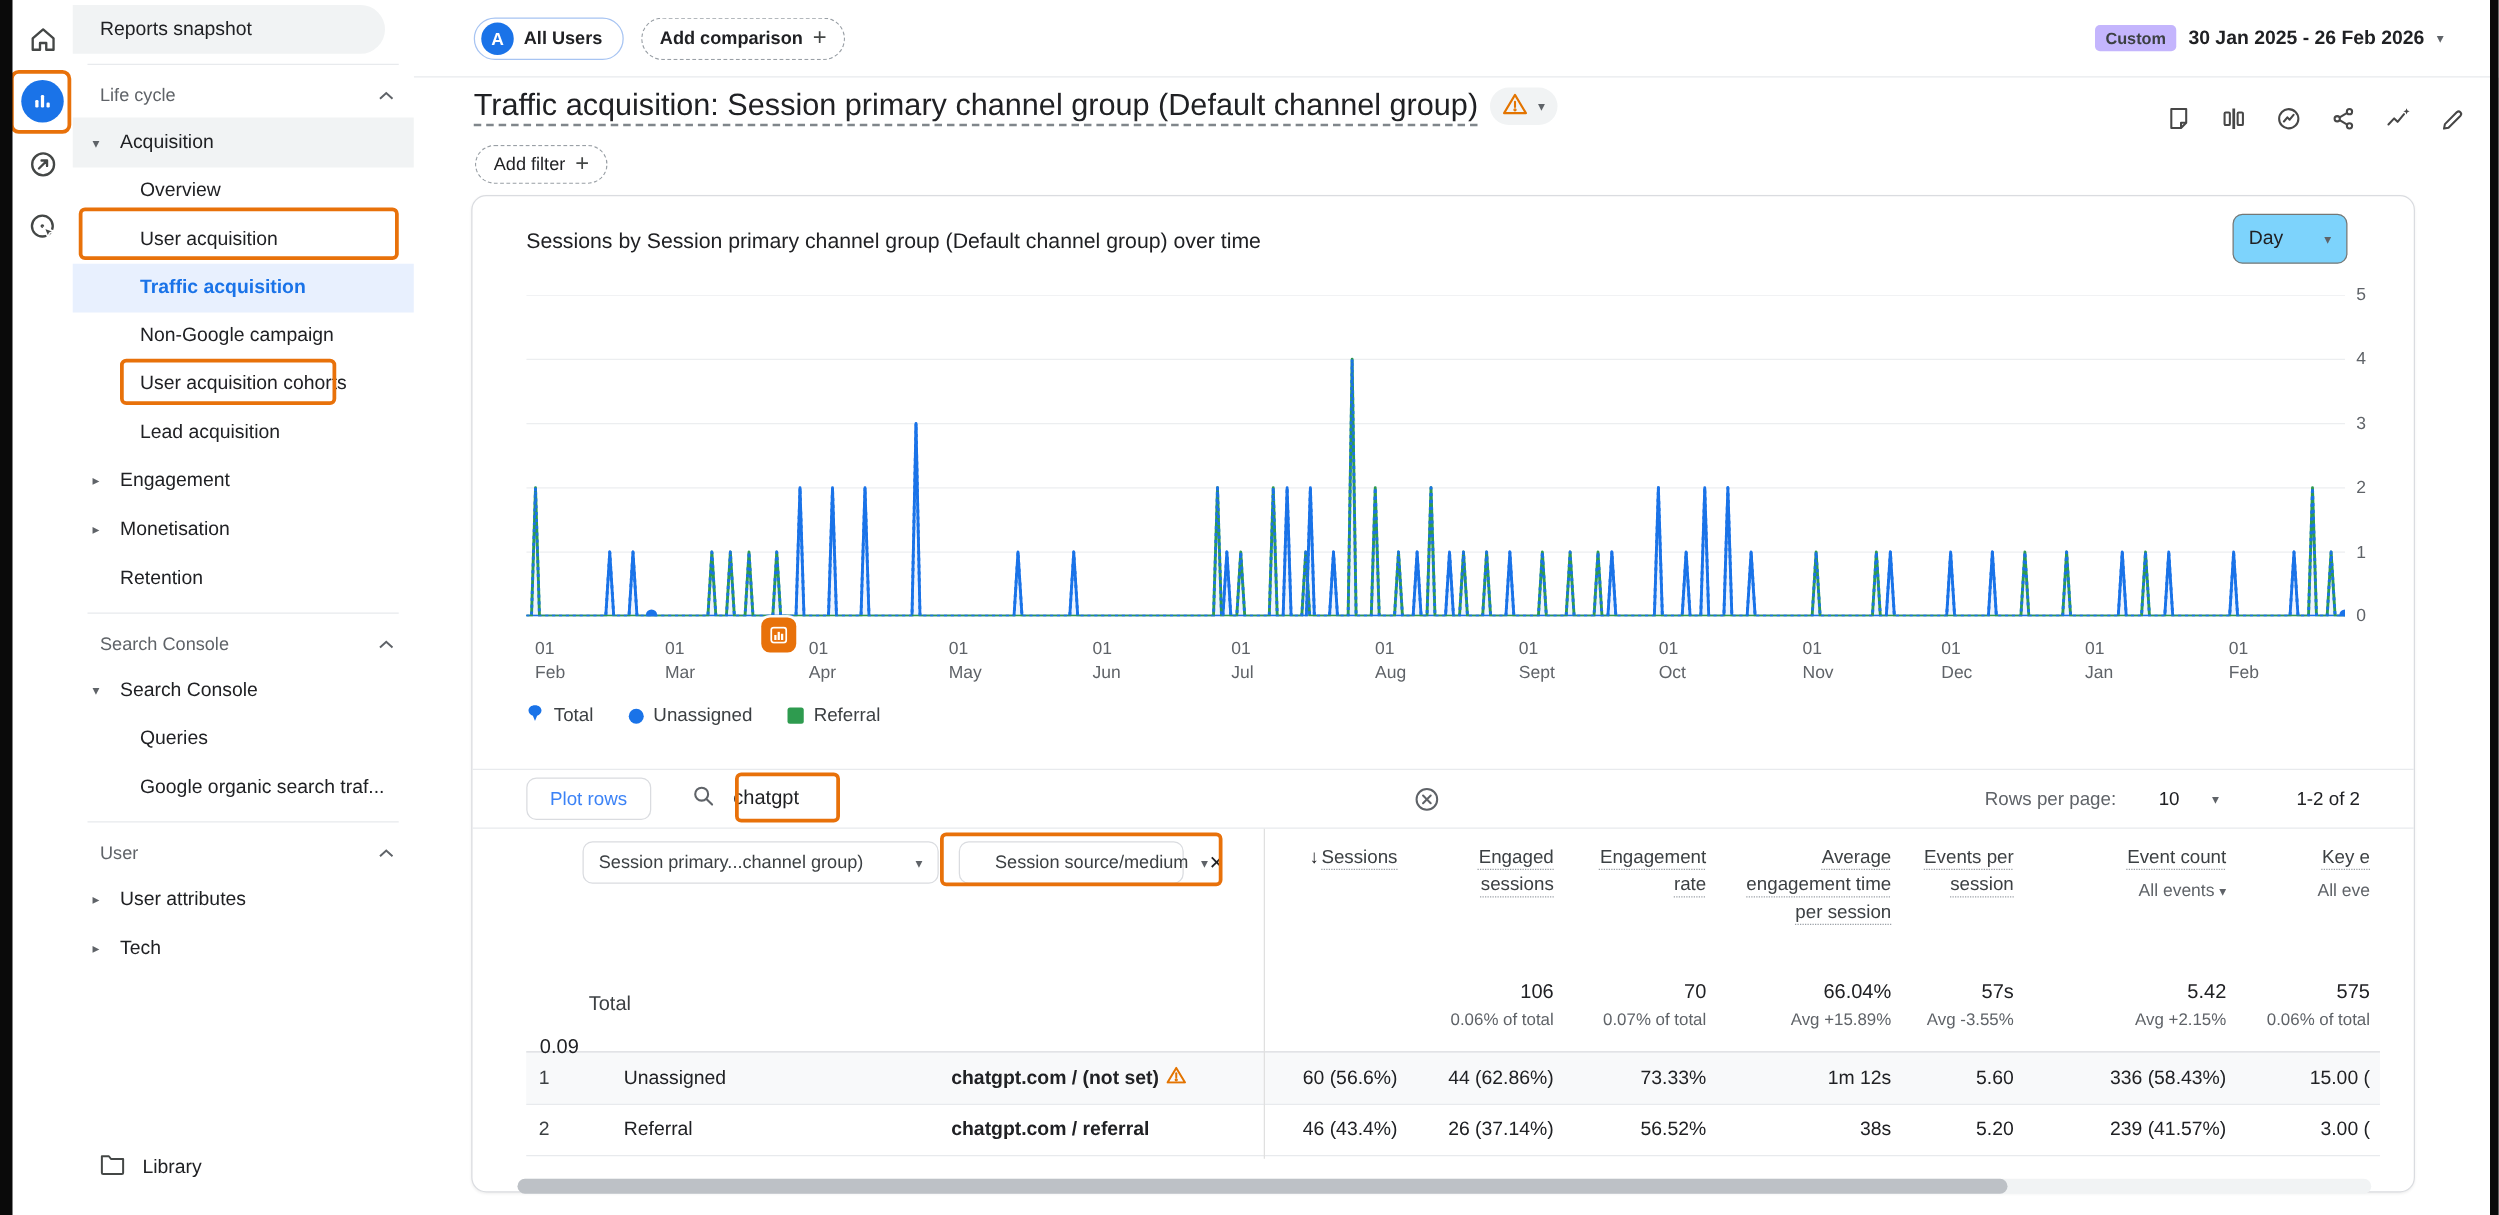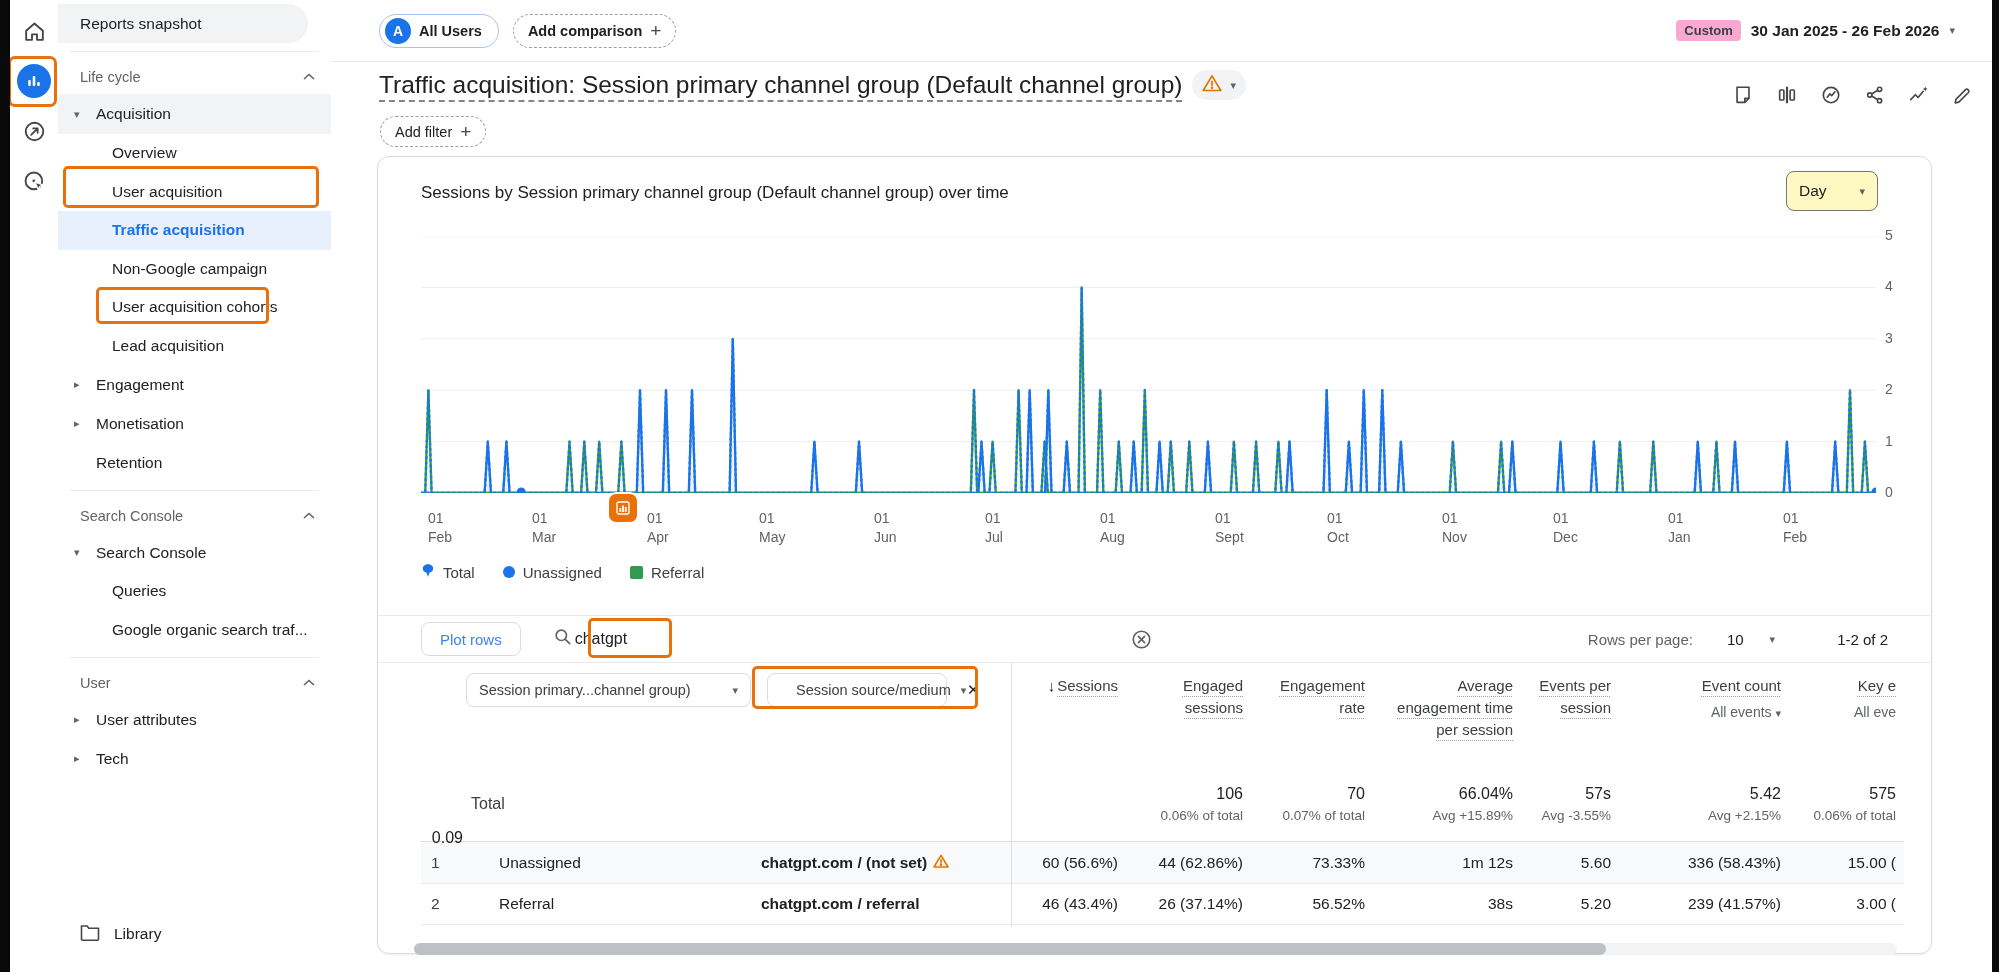--- a/index.html
+++ b/index.html
@@ -30,50 +30,50 @@
   .library-row { position:absolute; bottom:18px; left:0; height:40px; display:flex; align-items:center; padding-left:22px; gap:14px; color:#202124; cursor:pointer; width:100%; }
 
   
   .topbar { position:absolute; left:331px; top:0; width:1668px; height:62px; border-bottom:1px solid #e8eaed; display:flex; align-items:center; padding:0 44px 0 48px; background:#fff; }
   .chip-allusers { display:inline-flex; align-items:center; gap:8px; height:34px; padding:0 16px 0 5px; border:1px solid #a7c4f2; border-radius:18px; background:#fff; cursor:pointer; }
   .avatar-a { width:26px; height:26px; border-radius:50%; background:#1a73e8; color:#fff; display:flex; align-items:center; justify-content:center; font-size:14px; font-weight:700; }
   .chip-allusers span.lbl { font-size:14.5px; font-weight:700; color:#202124; }
   .chip-dashed { display:inline-flex; align-items:center; gap:8px; height:34px; padding:0 14px; border:1px dashed #9aa0a6; border-radius:18px; color:#202124; font-size:14.5px; font-weight:700; margin-left:14px; cursor:pointer; background:#fff; }
   .plus { font-size:19px; font-weight:400; color:#444746; }
   .daterange { margin-left:auto; display:flex; align-items:center; gap:10px; cursor:pointer; }
-  .custom-tag { background:#f9a8d4; color:#3c4043; font-size:13px; font-weight:700; border-radius:4px; padding:3px 8px; }
+  .custom-tag { background:#c4b5fd; color:#3c4043; font-size:13px; font-weight:700; border-radius:4px; padding:3px 8px; }
   .date-text { font-size:15.5px; color:#202124; font-weight:700; }
   .caret { color:#5f6368; font-size:11px; }
 
   
   .page-title-wrap { position:absolute; left:379px; top:70px; display:flex; align-items:center; gap:10px; }
   .page-title { font-size:24.5px; color:#202124; text-decoration:underline dashed #80868b; text-decoration-thickness:1.5px; text-underline-offset:7px; }
   .title-pill { display:inline-flex; align-items:center; gap:8px; height:30px; padding:0 10px; background:#f1f3f4; border-radius:15px; cursor:pointer; }
   .header-icons { position:absolute; left:1732px; top:84px; display:flex; align-items:center; gap:22px; color:#474747; }
   .header-icons .hbtn { cursor:pointer; display:flex; }
   .addfilter { position:absolute; left:380px; top:116px; }
 
   
   .card { position:absolute; left:377px; top:156px; width:1555px; height:798px; background:#fff; border:1px solid #dadce0; border-radius:12px; box-shadow:0 1px 2px rgba(60,64,67,.08); }
   .c-title { position:absolute; left:43px; top:26px; font-size:17px; color:#202124; }
-  .day-dd { position:absolute; left:1408px; top:14px; width:92px; height:40px; border:1px solid #747775; border-radius:8px; display:flex; align-items:center; padding:0 12px; font-size:15.5px; color:#202124; cursor:pointer; background:#fef9c3; }
+  .day-dd { position:absolute; left:1408px; top:14px; width:92px; height:40px; border:1px solid #747775; border-radius:8px; display:flex; align-items:center; padding:0 12px; font-size:15.5px; color:#202124; cursor:pointer; background:#7dd3fc; }
   .day-dd .caret { margin-left:auto; }
   #plot { position:absolute; left:43px; top:79px; }
   .ylabel { position:absolute; font-size:14px; color:#5f6368; width:30px; }
   #xlabels { position:absolute; left:43px; top:352px; width:1455px; height:42px; }
   .xlab { position:absolute; top:0; font-size:14px; color:#5f6368; line-height:19px; white-space:nowrap; }
   .legend { position:absolute; left:43px; top:406px; display:flex; align-items:center; gap:28px; font-size:15px; color:#3c4043; }
   .legend .litem { display:flex; align-items:center; gap:8px; cursor:pointer; }
   .sw-circle { width:12px; height:12px; border-radius:50%; background:#1a73e8; }
   .sw-square { width:13px; height:13px; border-radius:2px; background:#2e9b4f; }
 
   
   .toolbar { position:absolute; left:0; top:458px; width:100%; height:48px; border-top:1px solid #e8eaed; border-bottom:1px solid #e8eaed; display:flex; align-items:center; padding:0 43px; }
   .plotrows-chip { height:34px; padding:0 18px; display:flex; align-items:center; border:1px solid #dadce0; border-radius:8px; color:#3b82f6; font-size:15px; background:#fff; cursor:pointer; }
-  .search-wrap { display:flex; align-items:center; gap:2px; margin-left:32px;justify-content:flex-end; }
+  .search-wrap { display:flex; align-items:center; gap:14px; margin-left:32px;justify-content:flex-end; }
   .search-text { font-size:16px; color:#202124; }
   .clear-btn { position:absolute; left:752px; top:12px; cursor:pointer; color:#5f6368; display:flex; }
   .pager { margin-left:auto; display:flex; align-items:center; font-size:15px; color:#5f6368; gap:8px; }
   .pager .val { color:#202124; margin-left:26px; }
   .pager .caret { margin:0 30px 0 18px; }
   .pager .range { color:#202124; margin-left:24px; }
 
   
   .tbl { position:absolute; left:43px; top:506px; width:1483px; }
   .grid-row { display:grid; grid-template-columns:50px 290px 250px 115px 125px 122px 148px 98px 170px 115px; align-items:start; }

